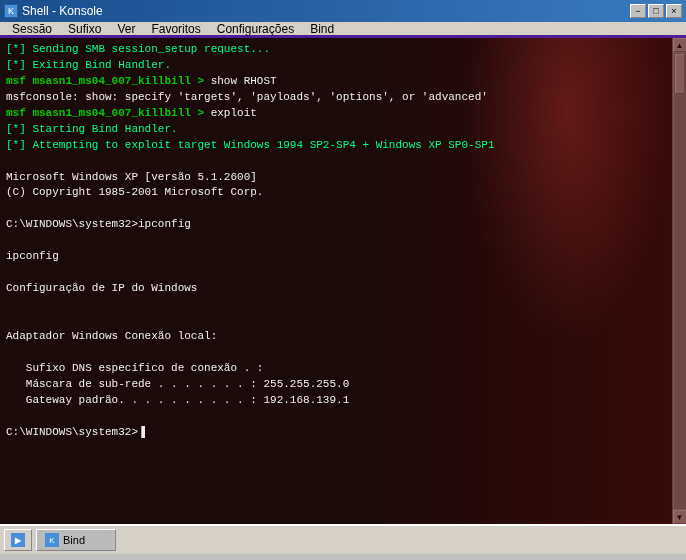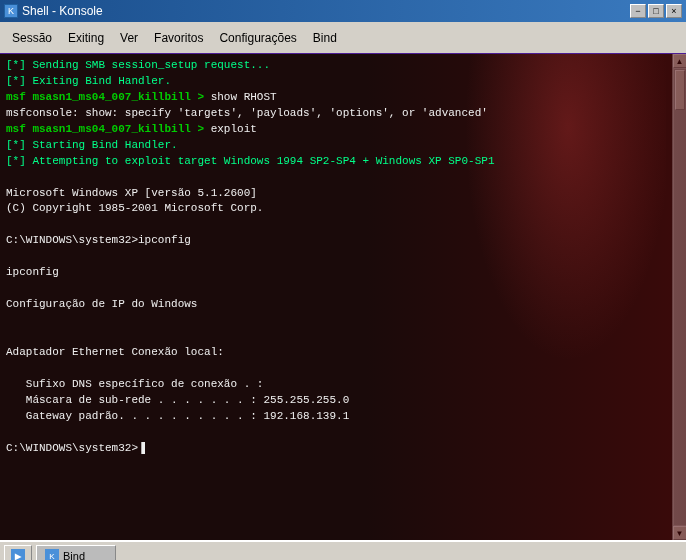--- a/index.html
+++ b/index.html
@@ -53,24 +53,24 @@
       border-left-color: #fff;
       font-size: 9px;
       cursor: pointer;
       display: flex; align-items: center; justify-content: center;
       color: black;
     }
 
     
     .menu-bar {
       background: #d4d0c8;
-      border-bottom: 1px solid #4c1d95;
-      display: flex;
-      align-items: center;
-      height: 32px;
+      border-bottom: 3px solid #4c1d95;
+      display: flex;
+      align-items: center;
+      height: 16px;
       padding: 0 4px;
     }
     .menu-item {
       padding: 2px 8px;
       font-size: 12px;
       color: #000;
       cursor: pointer;
     }
 
     
@@ -214,21 +214,21 @@
   </div>
   <div class="title-bar-controls">
     <div class="title-btn">−</div>
     <div class="title-btn">□</div>
     <div class="title-btn">×</div>
   </div>
 </div>
 
 <div class="menu-bar">
   <span class="menu-item">Sessão</span>
-  <span class="menu-item">Exiting</span>
+  <span class="menu-item">Sufixo</span>
   <span class="menu-item">Ver</span>
   <span class="menu-item">Favoritos</span>
   <span class="menu-item">Configurações</span>
   <span class="menu-item">Bind</span>
 </div>
 
 <div class="terminal-wrapper">
 
   <div class="terminal-bg">
     <div class="silhouette"></div>
@@ -246,21 +246,21 @@
     <span class="line">Microsoft Windows XP [versão 5.1.2600]</span>
     <span class="line">(C) Copyright 1985-2001 Microsoft Corp.</span>
     <span class="line">&nbsp;</span>
     <span class="line">C:\WINDOWS\system32&gt;ipconfig</span>
     <span class="line">&nbsp;</span>
     <span class="line">ipconfig</span>
     <span class="line">&nbsp;</span>
     <span class="line">Configuração de IP do Windows</span>
     <span class="line">&nbsp;</span>
     <span class="line">&nbsp;</span>
-    <span class="line">Adaptador Ethernet Conexão local:</span>
+    <span class="line">Adaptador Windows Conexão local:</span>
     <span class="line">&nbsp;</span>
     <span class="line">   Sufixo DNS específico de conexão . :</span>
     <span class="line">   Máscara de sub-rede . . . . . . . : 255.255.255.0</span>
     <span class="line">   Gateway padrão. . . . . . . . . . : 192.168.139.1</span>
     <span class="line">&nbsp;</span>
     <span class="line">C:\WINDOWS\system32&gt;<span style="background:#f0f0f0;color:#1a0a0a">▌</span></span>
   </div>
 
   <div class="scrollbar-y">
     <div class="scrollbar-arrow">▲</div>

